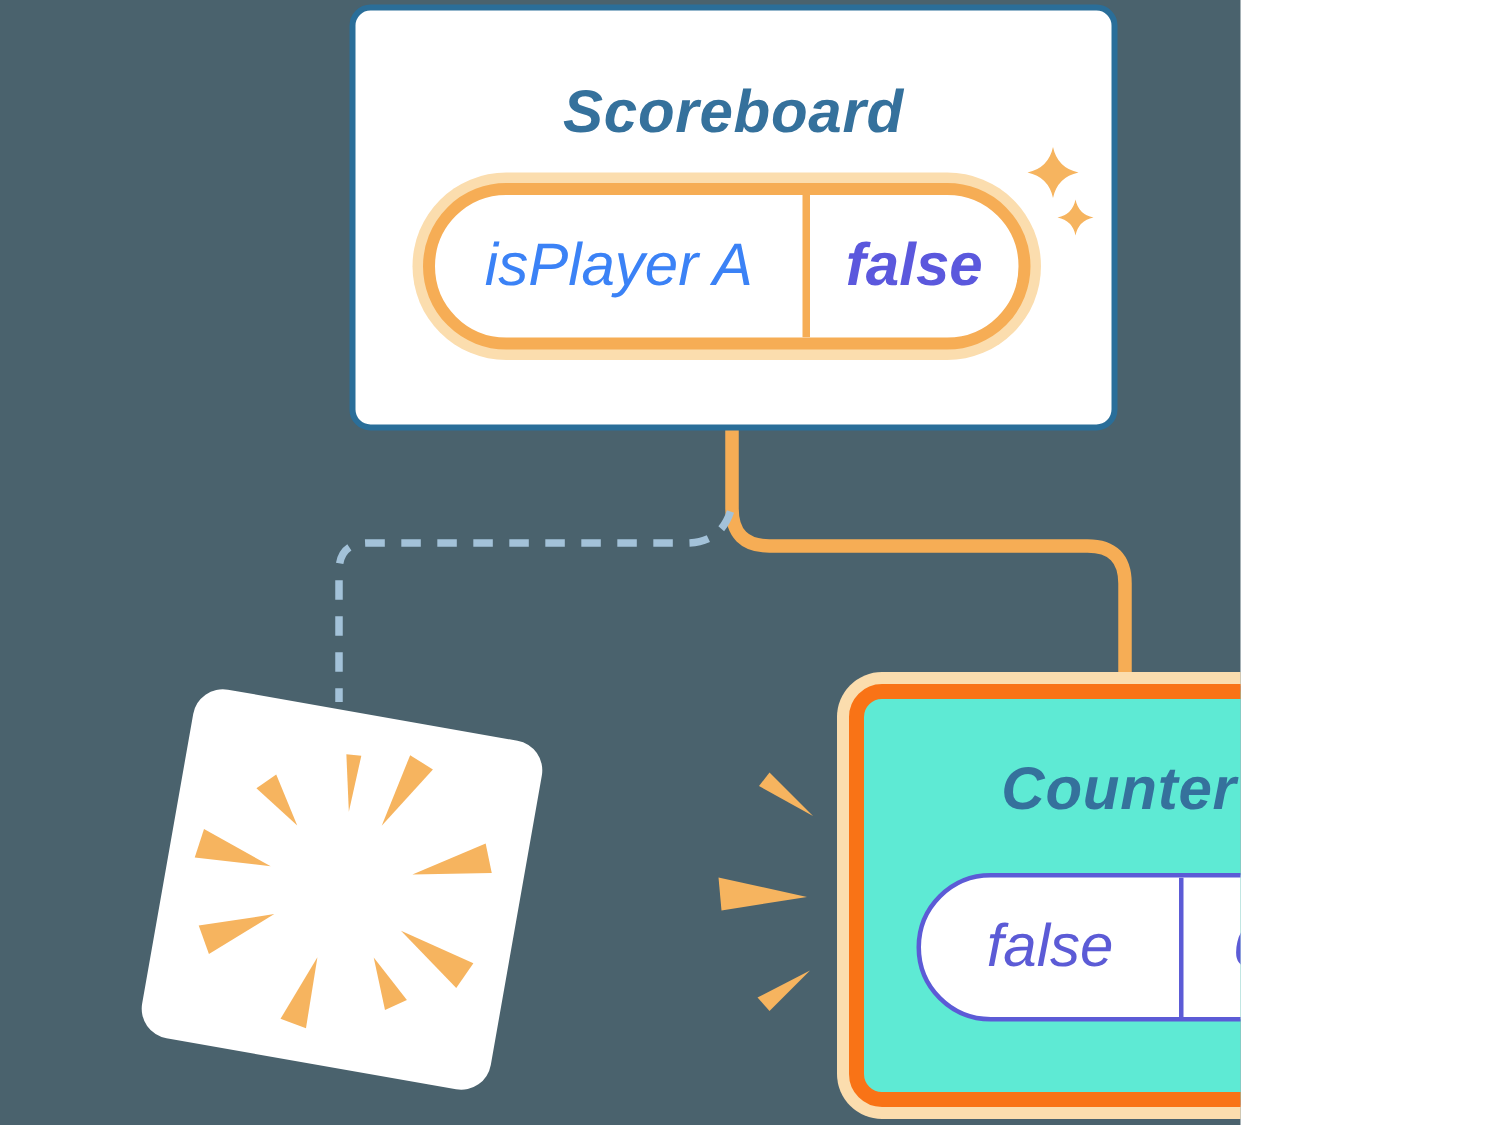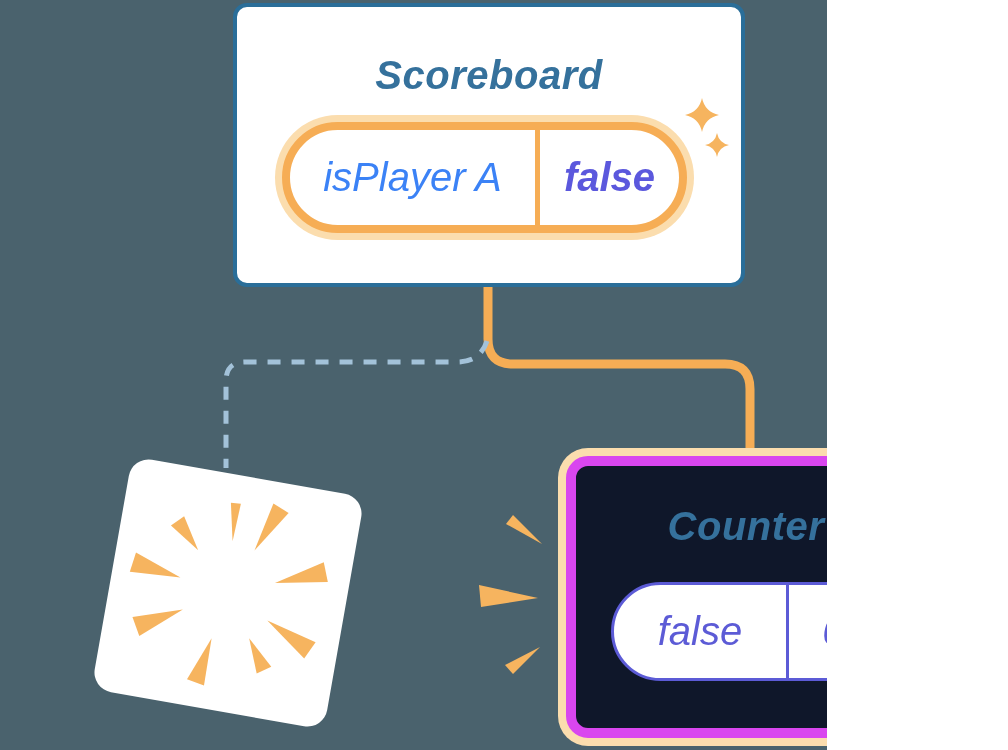--- a/index.html
+++ b/index.html
@@ -39,22 +39,22 @@
   .score-pill .divider{width:5px;background:#f6ad55;}
   .score-pill .cell-value{
     flex:1;display:flex;align-items:center;justify-content:center;
     font-size:40px;font-weight:700;color:#5b58dd;
   }
   .sparkles{position:absolute;left:660px;top:85px;z-index:2;}
 
   
   .counter-card{
     position:absolute;left:566px;top:456px;width:360px;height:282px;
-    box-sizing:border-box;background:#0f172a;
-    border:10px solid #d946ef;border-radius:22px;
+    box-sizing:border-box;background:#5eead4;
+    border:10px solid #f97316;border-radius:22px;
     box-shadow:0 0 0 8px #fbddae;z-index:1;
   }
   .counter-card .card-title{top:38px;}
   .count-pill{
     position:absolute;left:35px;top:116px;width:270px;height:99px;
     box-sizing:border-box;background:#ffffff;
     border:3px solid #5c5bd6;border-radius:999px;
     display:flex;align-items:stretch;overflow:hidden;
   }
   .count-pill .cell-name{

